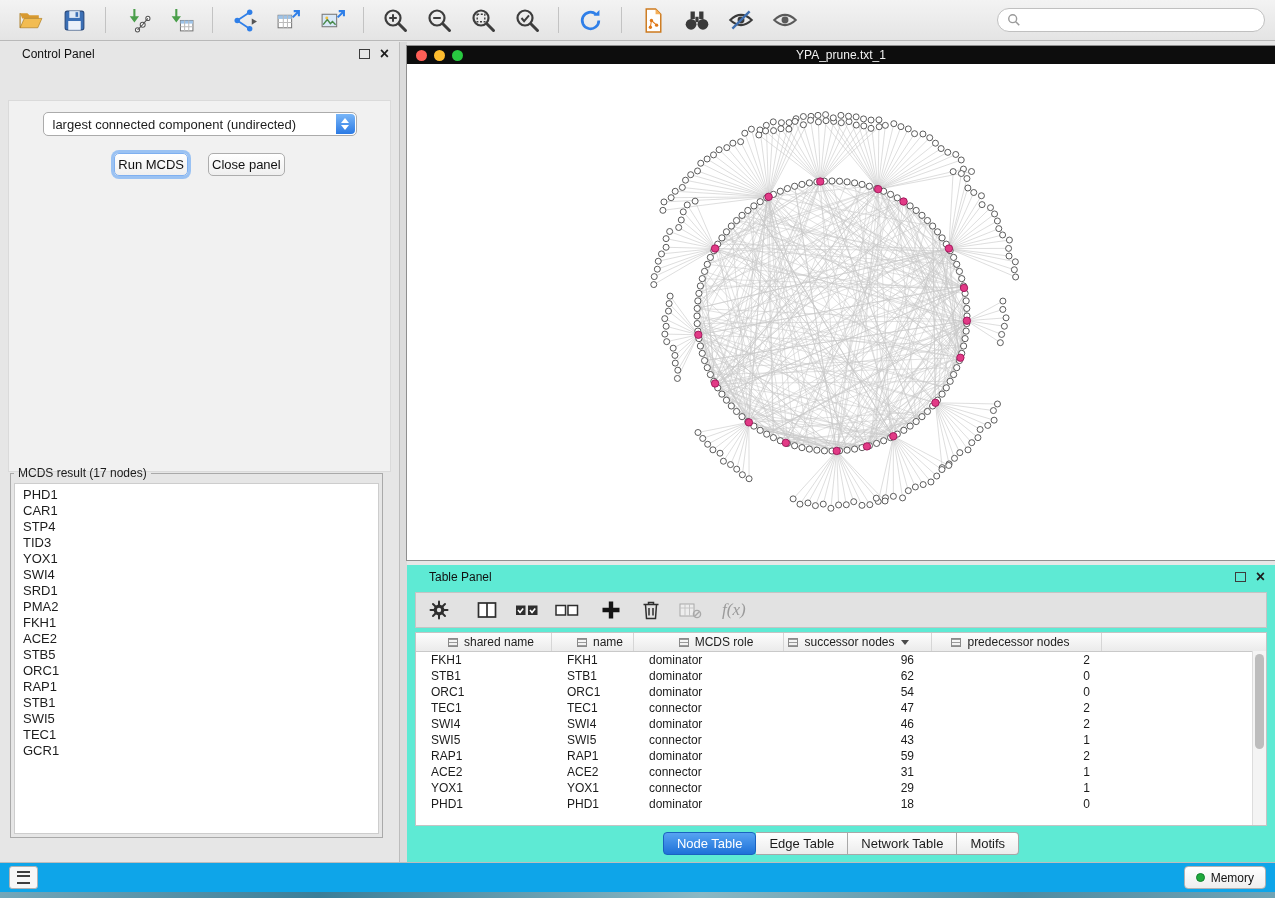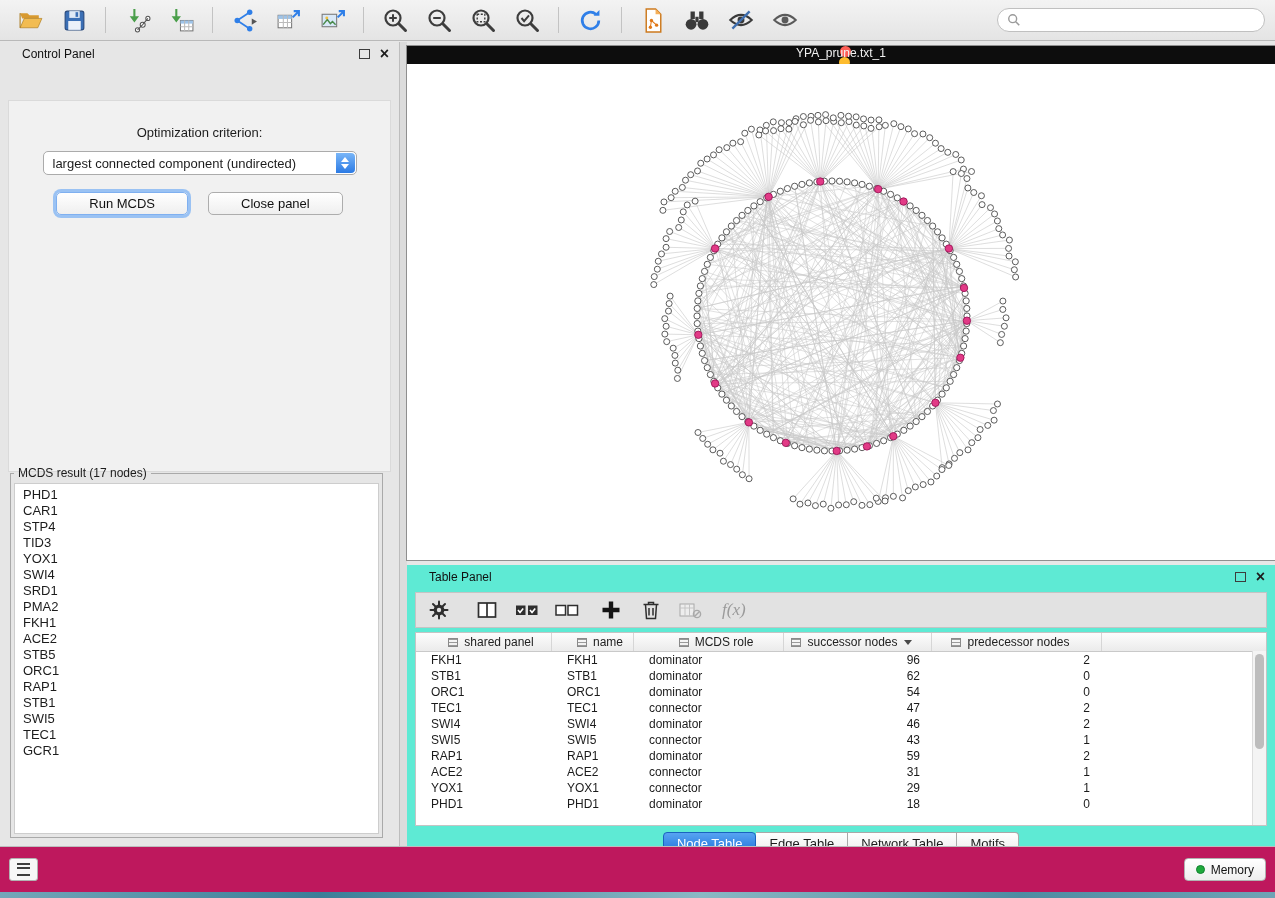--- a/index.html
+++ b/index.html
@@ -34,37 +34,37 @@
   .opt-label{text-align:center;font-size:13px;margin-top:24px;}
   .select-box{width:314px;margin:11px auto 0;height:24px;background:#fff;border:1px solid #ababab;
               border-radius:5px;display:flex;align-items:center;font-size:13px;padding-left:9px;
               box-sizing:border-box;position:relative;}
   .stepper{position:absolute;right:1px;top:1px;bottom:1px;width:19px;
            background:linear-gradient(#79b6f8,#2b7ae4);border-radius:0 4px 4px 0;
            display:flex;flex-direction:column;align-items:center;justify-content:center;gap:2px;}
   .tri-up{width:0;height:0;border-left:4px solid transparent;border-right:4px solid transparent;border-bottom:5px solid #fff;}
   .tri-down{width:0;height:0;border-left:4px solid transparent;border-right:4px solid transparent;border-top:5px solid #fff;}
   .btn-row{display:flex;justify-content:center;gap:20px;margin-top:17px;}
-  .btn{font-size:13px;padding:3px 32px;background:linear-gradient(#ffffff,#efefef);
+  .btn{font-size:13px;padding:3px 3px;background:linear-gradient(#ffffff,#efefef);
        border:1px solid #adadad;border-radius:5px;color:#111;font-family:inherit;text-align:center;}
   .btn.focus{box-shadow:0 0 0 3px rgba(96,164,245,.6);border-color:#7fb0f0;}
   .result-fieldset{position:absolute;left:10px;right:16px;top:424px;bottom:24px;margin:0;
                    border:1px solid #a9a9a9;padding:3px;box-sizing:border-box;}
   .result-fieldset legend{font-size:12px;padding:0 4px;margin-left:0;}
   .result-list{background:#fff;border:1px solid #cdcdcd;height:100%;box-sizing:border-box;
                overflow:hidden;font-size:13px;padding:3px 8px;}
   .result-list div{line-height:16px;}
 
   
   .splitter{position:absolute;left:400px;top:42px;width:7px;bottom:36px;background:#dcdcdc;}
 
   
   .network-window{position:absolute;left:407px;top:46px;width:868px;height:514px;
                   background:#fff;outline:1px solid #8f8f8f;}
-  .net-titlebar{height:18px;background:#0d0d0d;display:flex;align-items:center;position:relative;flex-direction:column;}
+  .net-titlebar{height:18px;background:#0d0d0d;display:flex;align-items:center;position:relative;}
   .tl{width:11px;height:11px;border-radius:50%;margin-left:7px;flex:0 0 auto;}
   .net-title{position:absolute;left:0;right:0;text-align:center;color:#f2f2f2;font-size:12px;}
   .net-canvas{position:absolute;top:18px;left:0;right:0;bottom:0;background:#fff;}
   .net-canvas svg{display:block;width:100%;height:100%;}
 
   
   .table-panel{position:absolute;left:407px;top:565px;right:0;bottom:36px;background:#5eead4;
                display:flex;flex-direction:column;box-sizing:border-box;}
   .tp-toolbar{margin:3px 8px 0;height:36px;background:#e2e2e2;border:1px solid #c4c4c4;
               display:flex;align-items:center;padding:0 12px;box-sizing:border-box;}
@@ -76,28 +76,28 @@
       border-right:1px solid #d6d6d6;box-sizing:border-box;}
   .th.filler{flex:1;border-right:none;}
   .sort-ic{width:10px;height:9px;border:1px solid #8a8a8a;box-sizing:border-box;
            background:repeating-linear-gradient(to bottom,#9a9a9a 0 1px,transparent 1px 3px);}
   .caret{width:0;height:0;border-left:4px solid transparent;border-right:4px solid transparent;border-top:5px solid #4a4a4a;}
   .tr{display:flex;height:16px;align-items:center;font-size:12px;color:#1b1b1b;}
   .td{box-sizing:border-box;overflow:hidden;white-space:nowrap;}
   .c0{width:136px;padding-left:15px;}
   .c1{width:82px;padding-left:15px;}
   .c2{width:150px;padding-left:15px;}
-  .c3{width:148px;text-align:right;padding-right:12px;}
+  .c3{width:148px;text-align:right;padding-right:18px;}
   .c4{width:170px;text-align:right;padding-right:12px;}
   .vscroll{position:absolute;right:0;top:18px;bottom:0;width:13px;background:#f4f4f4;border-left:1px solid #ddd;}
   .vthumb{position:absolute;top:3px;left:1.5px;width:9px;height:95px;background:#bdbdbd;border-radius:5px;}
   .tp-tabs{display:flex;justify-content:center;margin:6px 0 7px;}
 
   
-  .status-bar{position:absolute;left:0;bottom:6px;height:46px;width:100%;background:#be185d;
+  .status-bar{position:absolute;left:0;bottom:6px;height:30px;width:100%;background:#0ea5e9;
               border-top:1px solid #bdbdbd;display:flex;align-items:center;padding:0 9px;box-sizing:border-box;}
   .menu-btn{width:27px;height:21px;border:1px solid #b2b2b2;border-radius:3px;background:#f7f7f7;
             display:flex;align-items:center;justify-content:center;}
   .ham{width:13px;height:9px;border-top:2px solid #3e3e3e;border-bottom:2px solid #3e3e3e;position:relative;}
   .ham:after{content:"";position:absolute;left:0;right:0;top:1.5px;height:2px;background:#3e3e3e;}
   .memory-btn{margin-left:auto;height:21px;border:1px solid #b2b2b2;border-radius:4px;
               background:linear-gradient(#ffffff,#eeeeee);display:flex;align-items:center;gap:6px;
               padding:0 11px;font-size:12px;color:#111;}
   .dot{width:9px;height:9px;border-radius:50%;background:#1faa3c;border:1px solid #128030;box-sizing:border-box;}
   .desktop-strip{position:absolute;bottom:0;height:6px;width:100%;
@@ -244,21 +244,20 @@
 
 <div class="control-panel">
   <div class="panel-header">
     <span>Control Panel</span>
     <span class="ph-icons">
       <span class="float-ic"></span>
       <span class="close-ic">×</span>
     </span>
   </div>
   <div class="cp-body">
-    <div class="opt-label">Optimization criterion:</div>
     <div class="select-box">
       <span>largest connected component (undirected)</span>
       <span class="stepper">
         <span class="tri-up"></span>
           <span class="tri-down"></span>
       </span>
     </div>
     <div class="btn-row">
       <button class="btn focus">Run MCDS</button>
       <button class="btn">Close panel</button>
@@ -1185,21 +1184,21 @@
         <circle cx="19" cy="15" r="3.6" fill="none" stroke="#555" stroke-width="1.4"></circle>
         <line x1="16.5" y1="17.5" x2="21.5" y2="12.5" stroke="#555" stroke-width="1.4"></line>
       </svg>
     </span>
     <span class="fx">f(x)</span>
   </div>
   <div class="tp-table">
     <div class="thead" id="table-head">
         <div class="th c0">
           <span class="sort-ic"></span>
-          <span>shared panel</span>
+          <span>shared name</span>
         </div>
         <div class="th c1">
           <span class="sort-ic"></span>
           <span>name</span>
         </div>
         <div class="th c2">
           <span class="sort-ic"></span>
           <span>MCDS role</span>
         </div>
         <div class="th c3">

